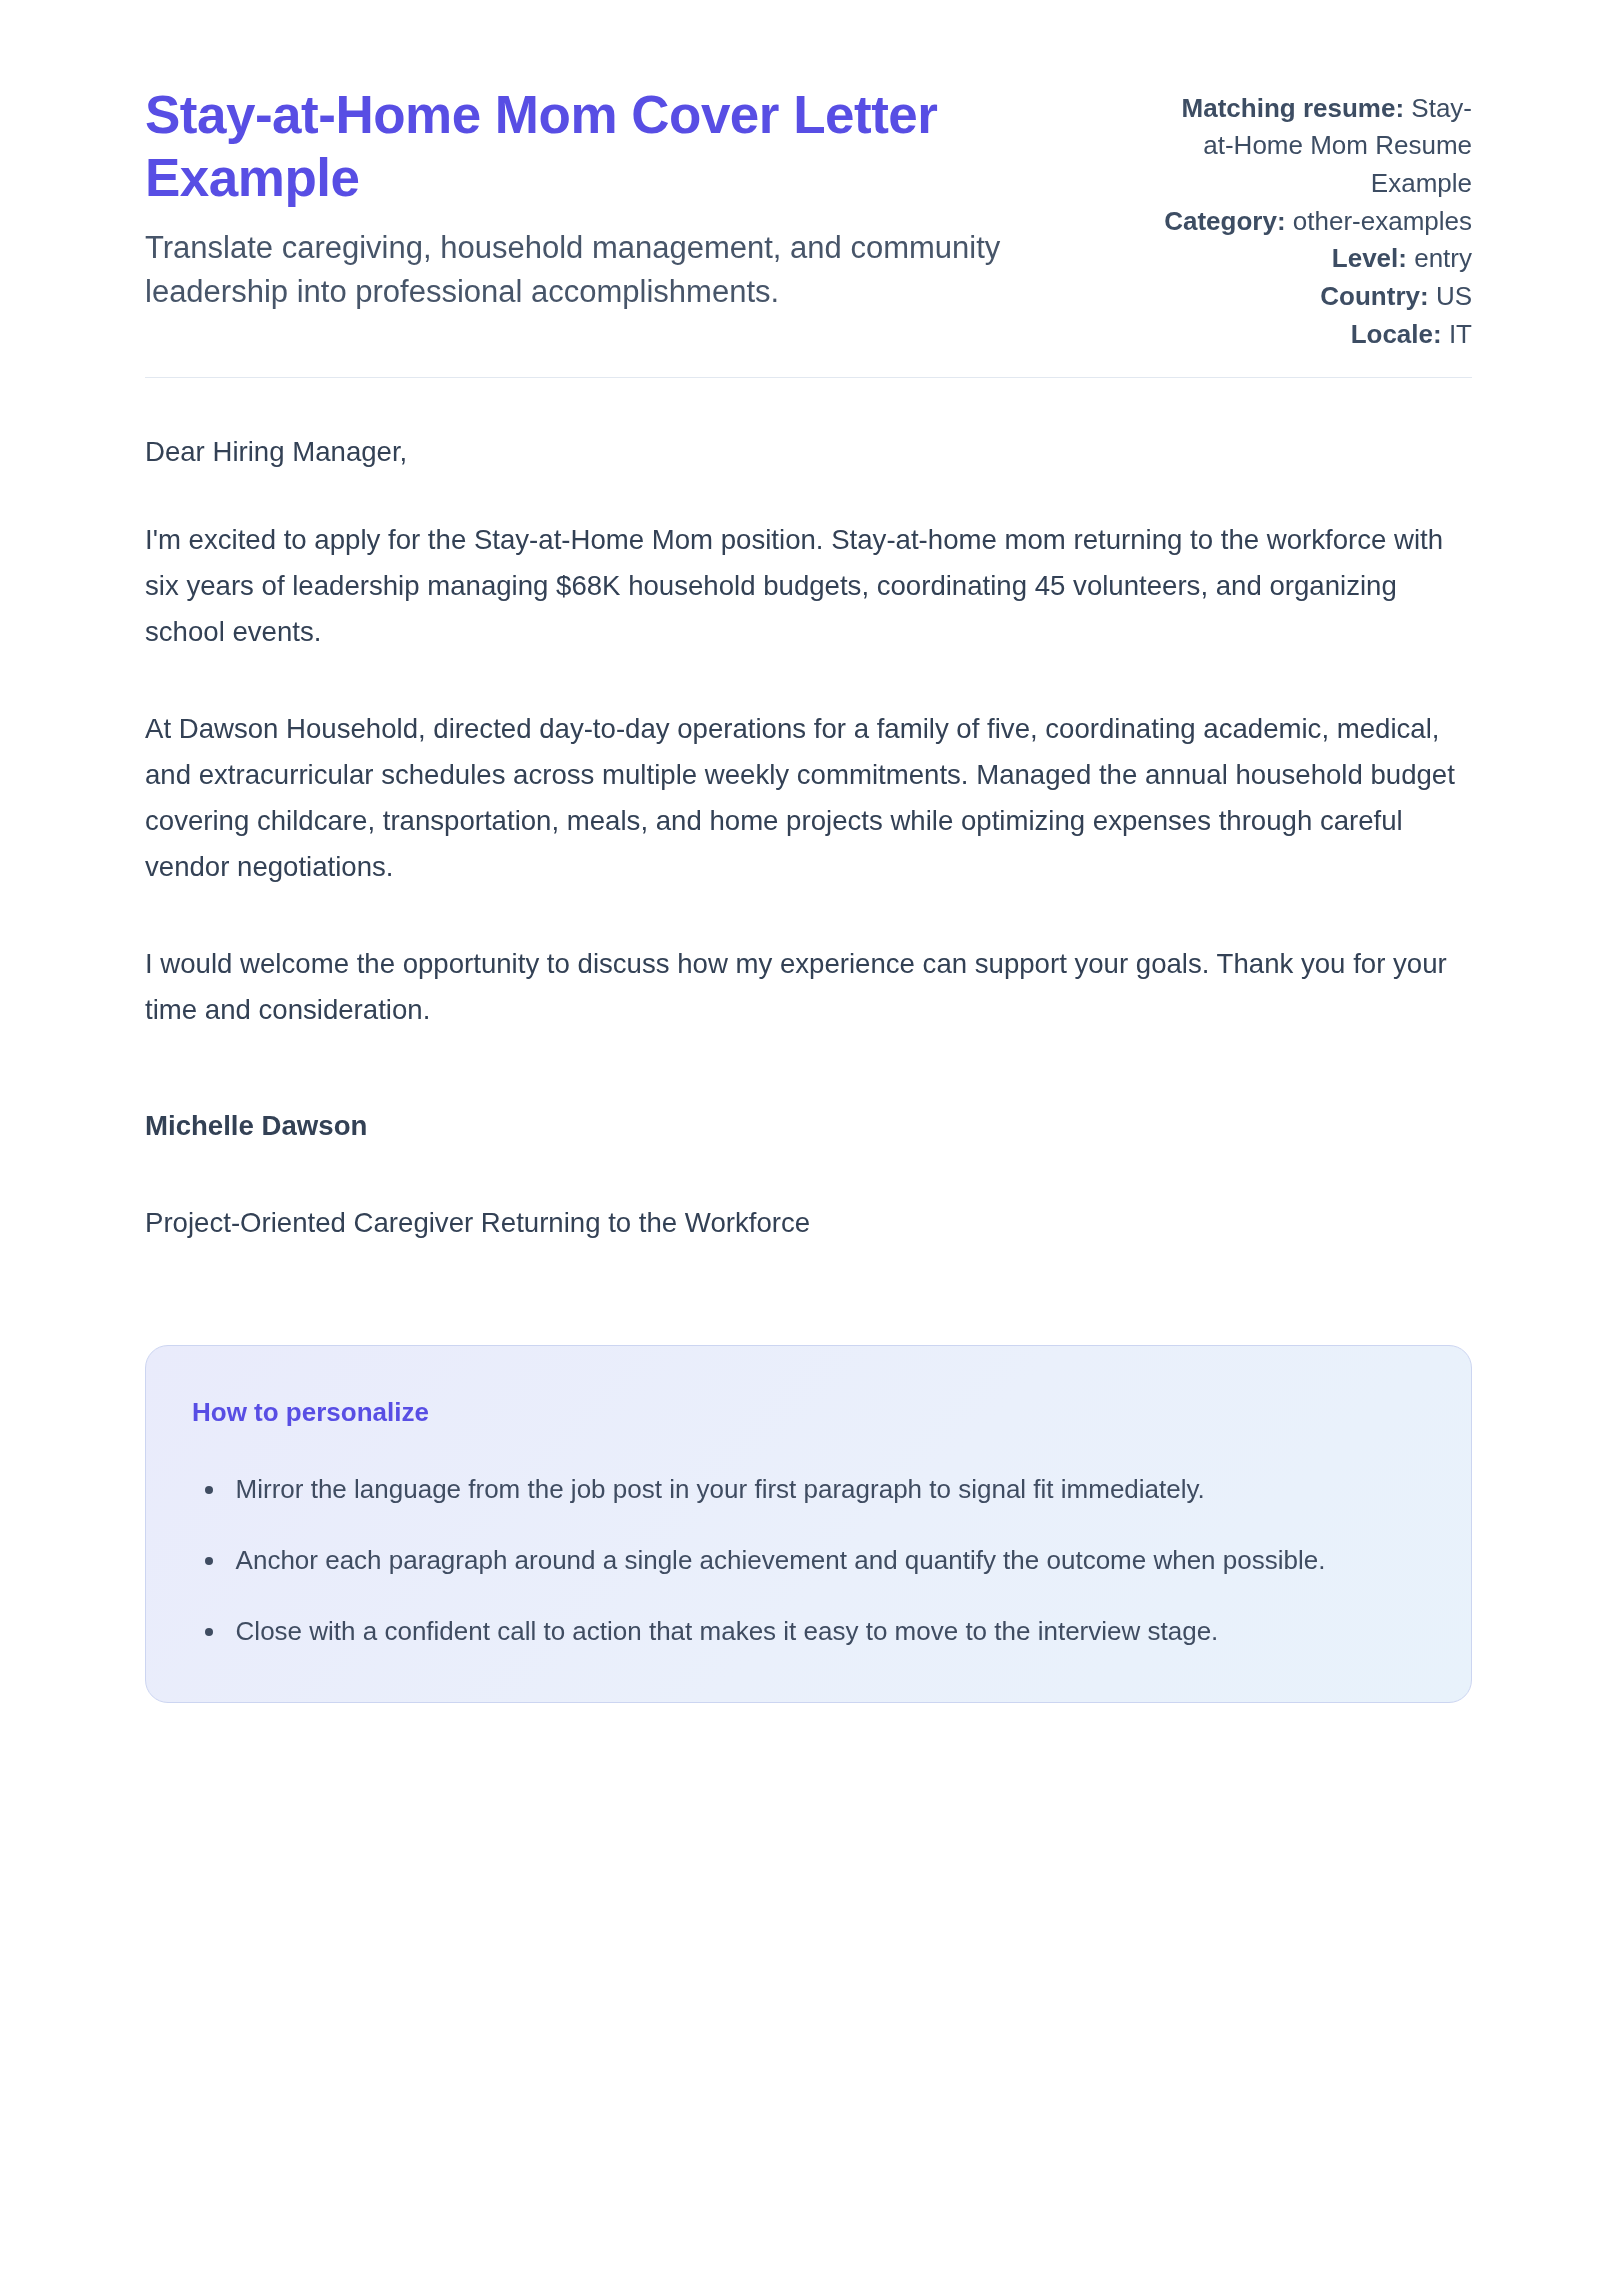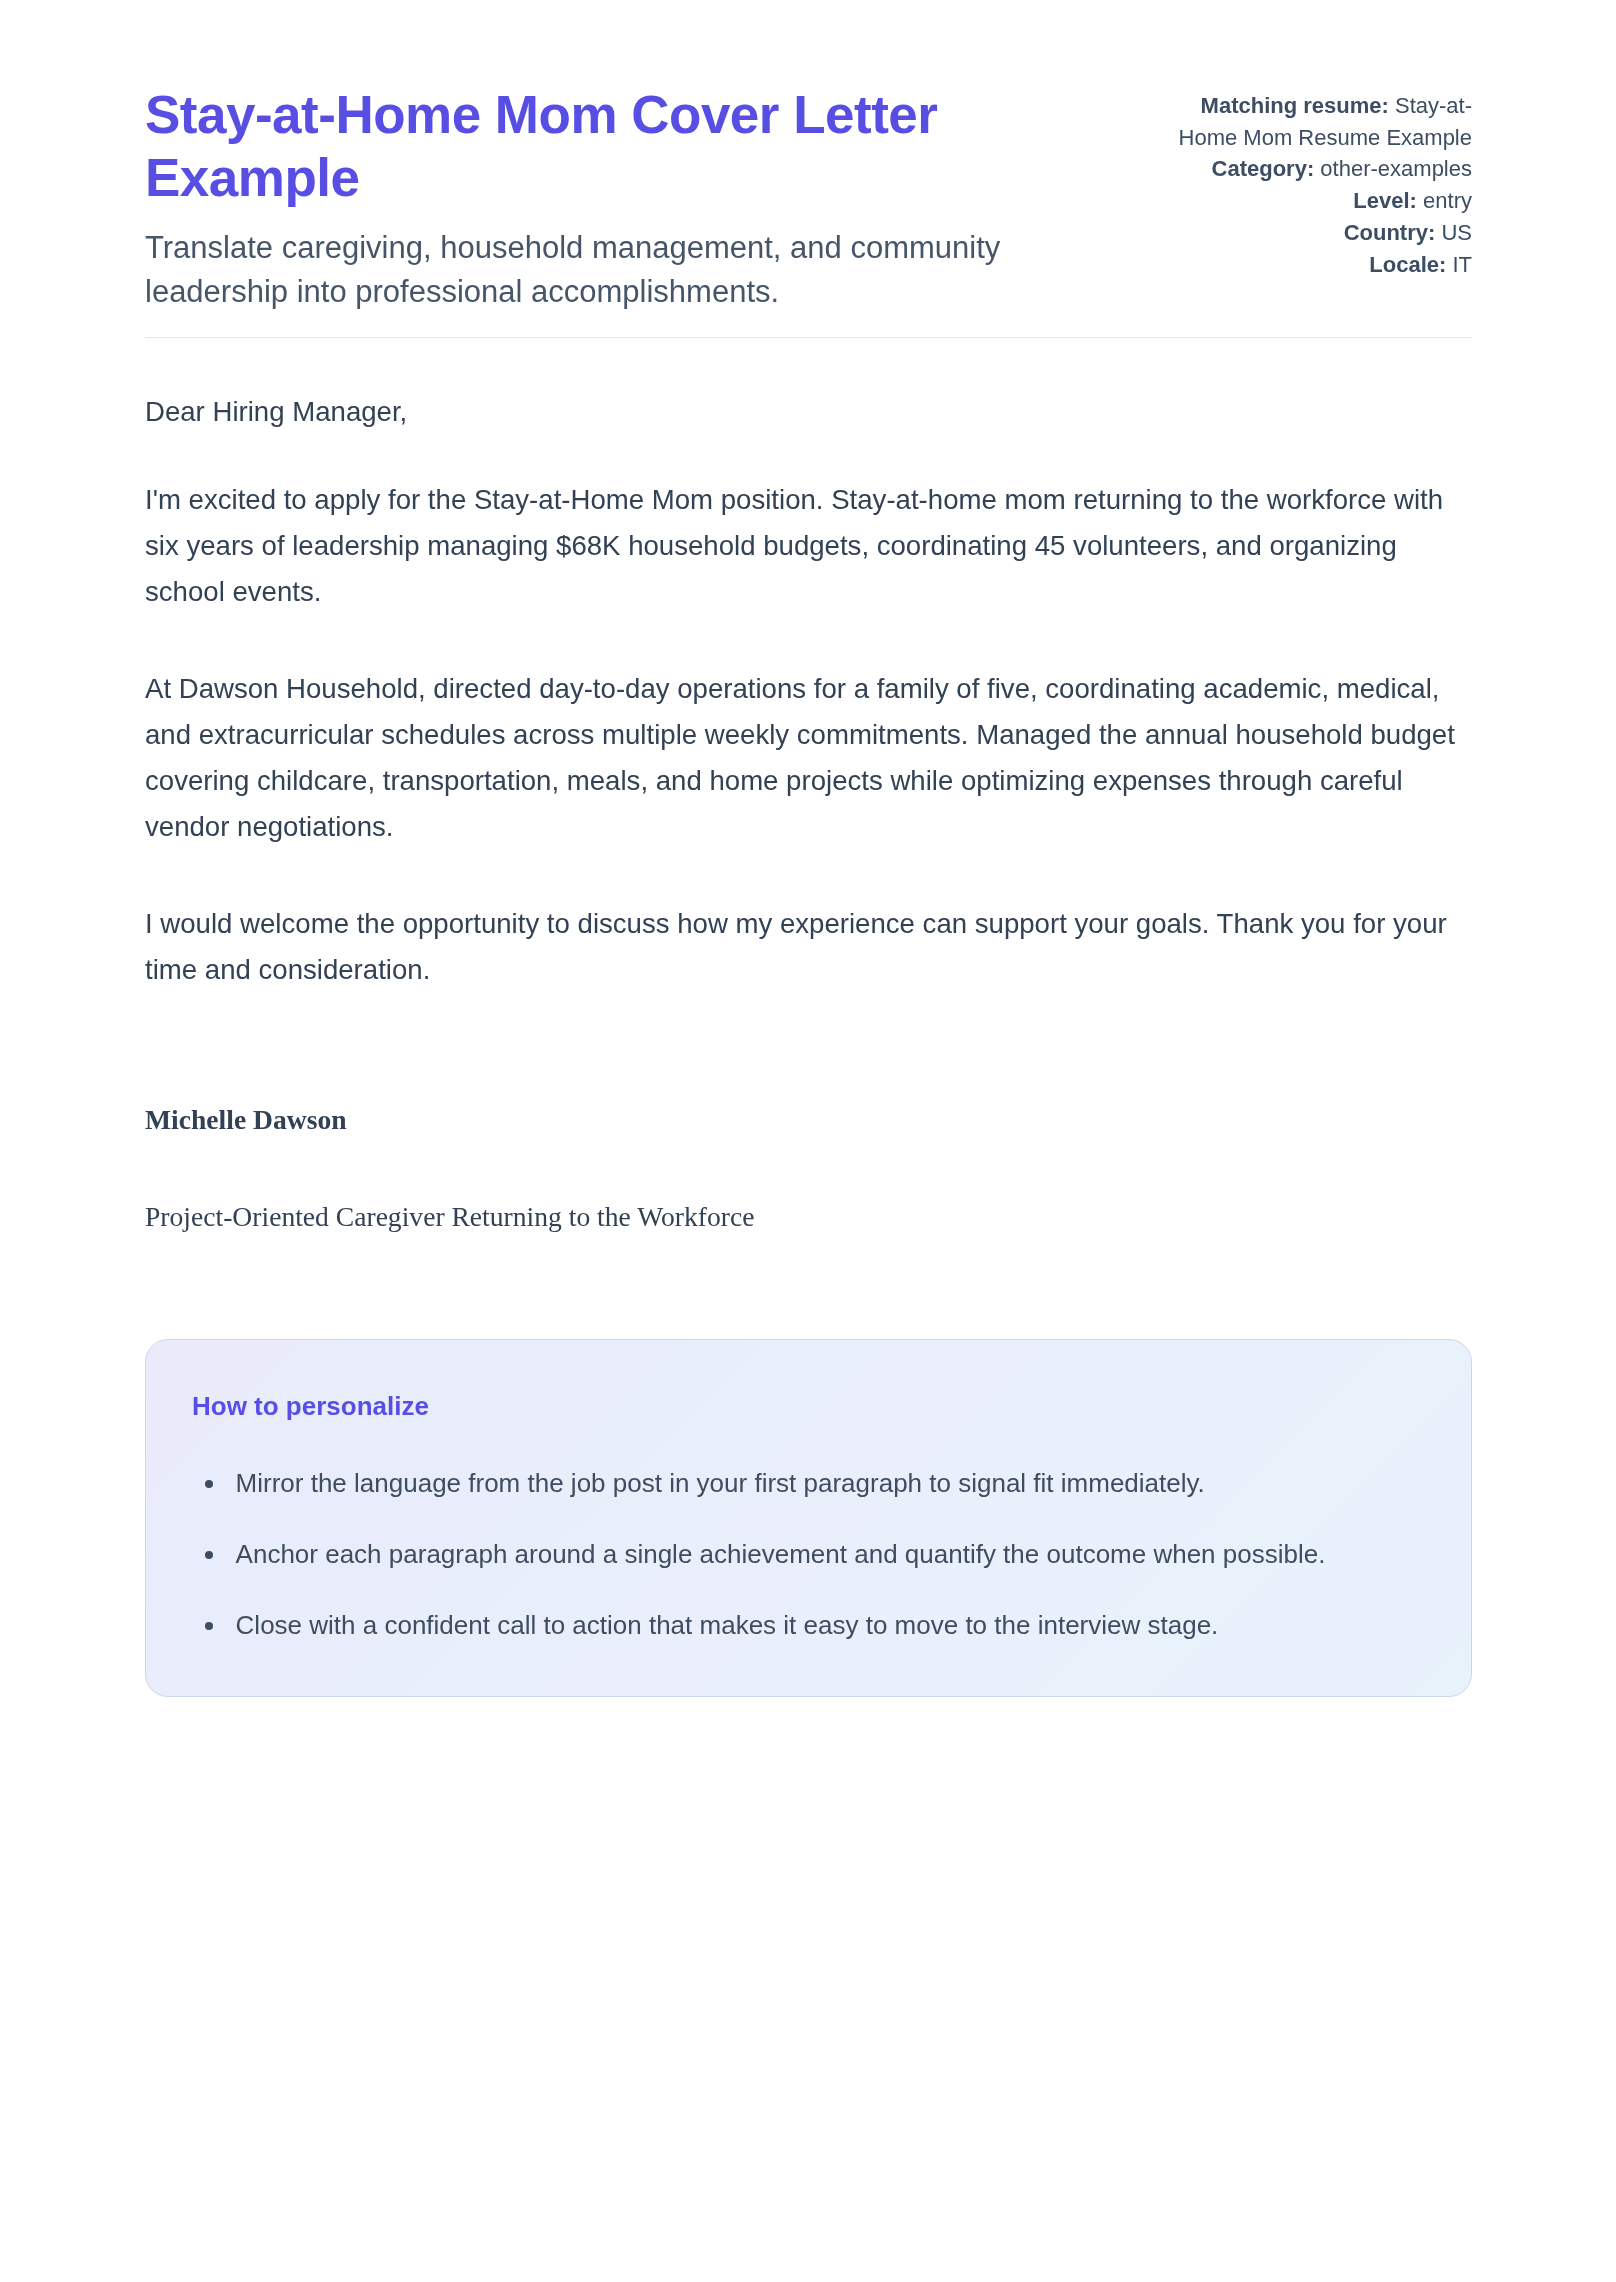--- a/index.html
+++ b/index.html
@@ -39,21 +39,21 @@
     max-width: 861px;
     font-size: 31px;
     line-height: 1.42;
     font-weight: normal;
     color: #475569;
   }
   .meta-block {
     flex: 0 0 auto;
     width: 314px;
     text-align: right;
-    font-size: 22px;
+    font-size: 26px;
     line-height: 1.45;
     color: #3d4d63;
     padding-top: 5.7px;
   }
   .meta-item { margin: 0; }
   .meta-label { font-weight: bold; }
 
   .divider {
     margin-top: 23px;
     border: none;
@@ -69,21 +69,21 @@
     color: #584ee4;
   }
   .letter p {
     margin: 51px 0 0 0;
     font-size: 27.6px;
     line-height: 46px;
     color: #334155;
   }
   .letter p.first { margin-top: 42px; }
 
-  .signature { margin-top: 104px; font-family: Liberation Serif, serif; }
+  .signature { margin-top: 70px; }
   .signature-name {
     font-size: 27.6px;
     font-weight: bold;
     color: #1b2638;
     margin: 0;
   }
   .signature-title {
     font-size: 27.6px;
     color: #475569;
     margin: 19px 0 0 0;

